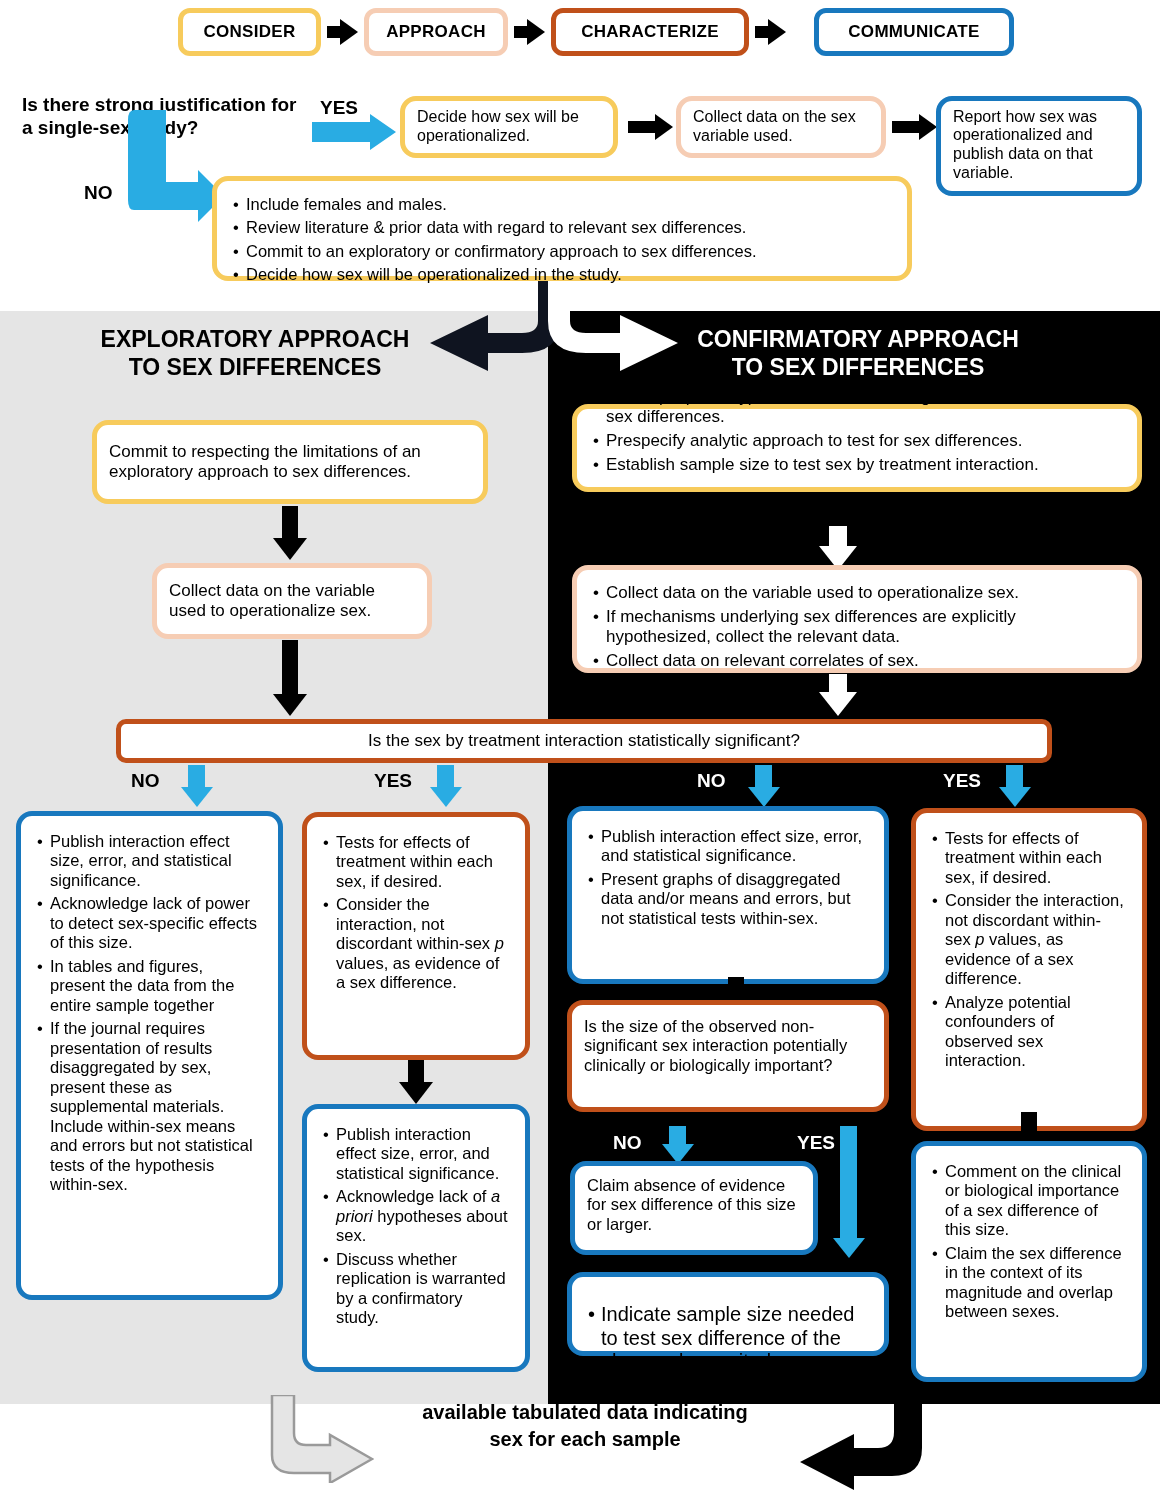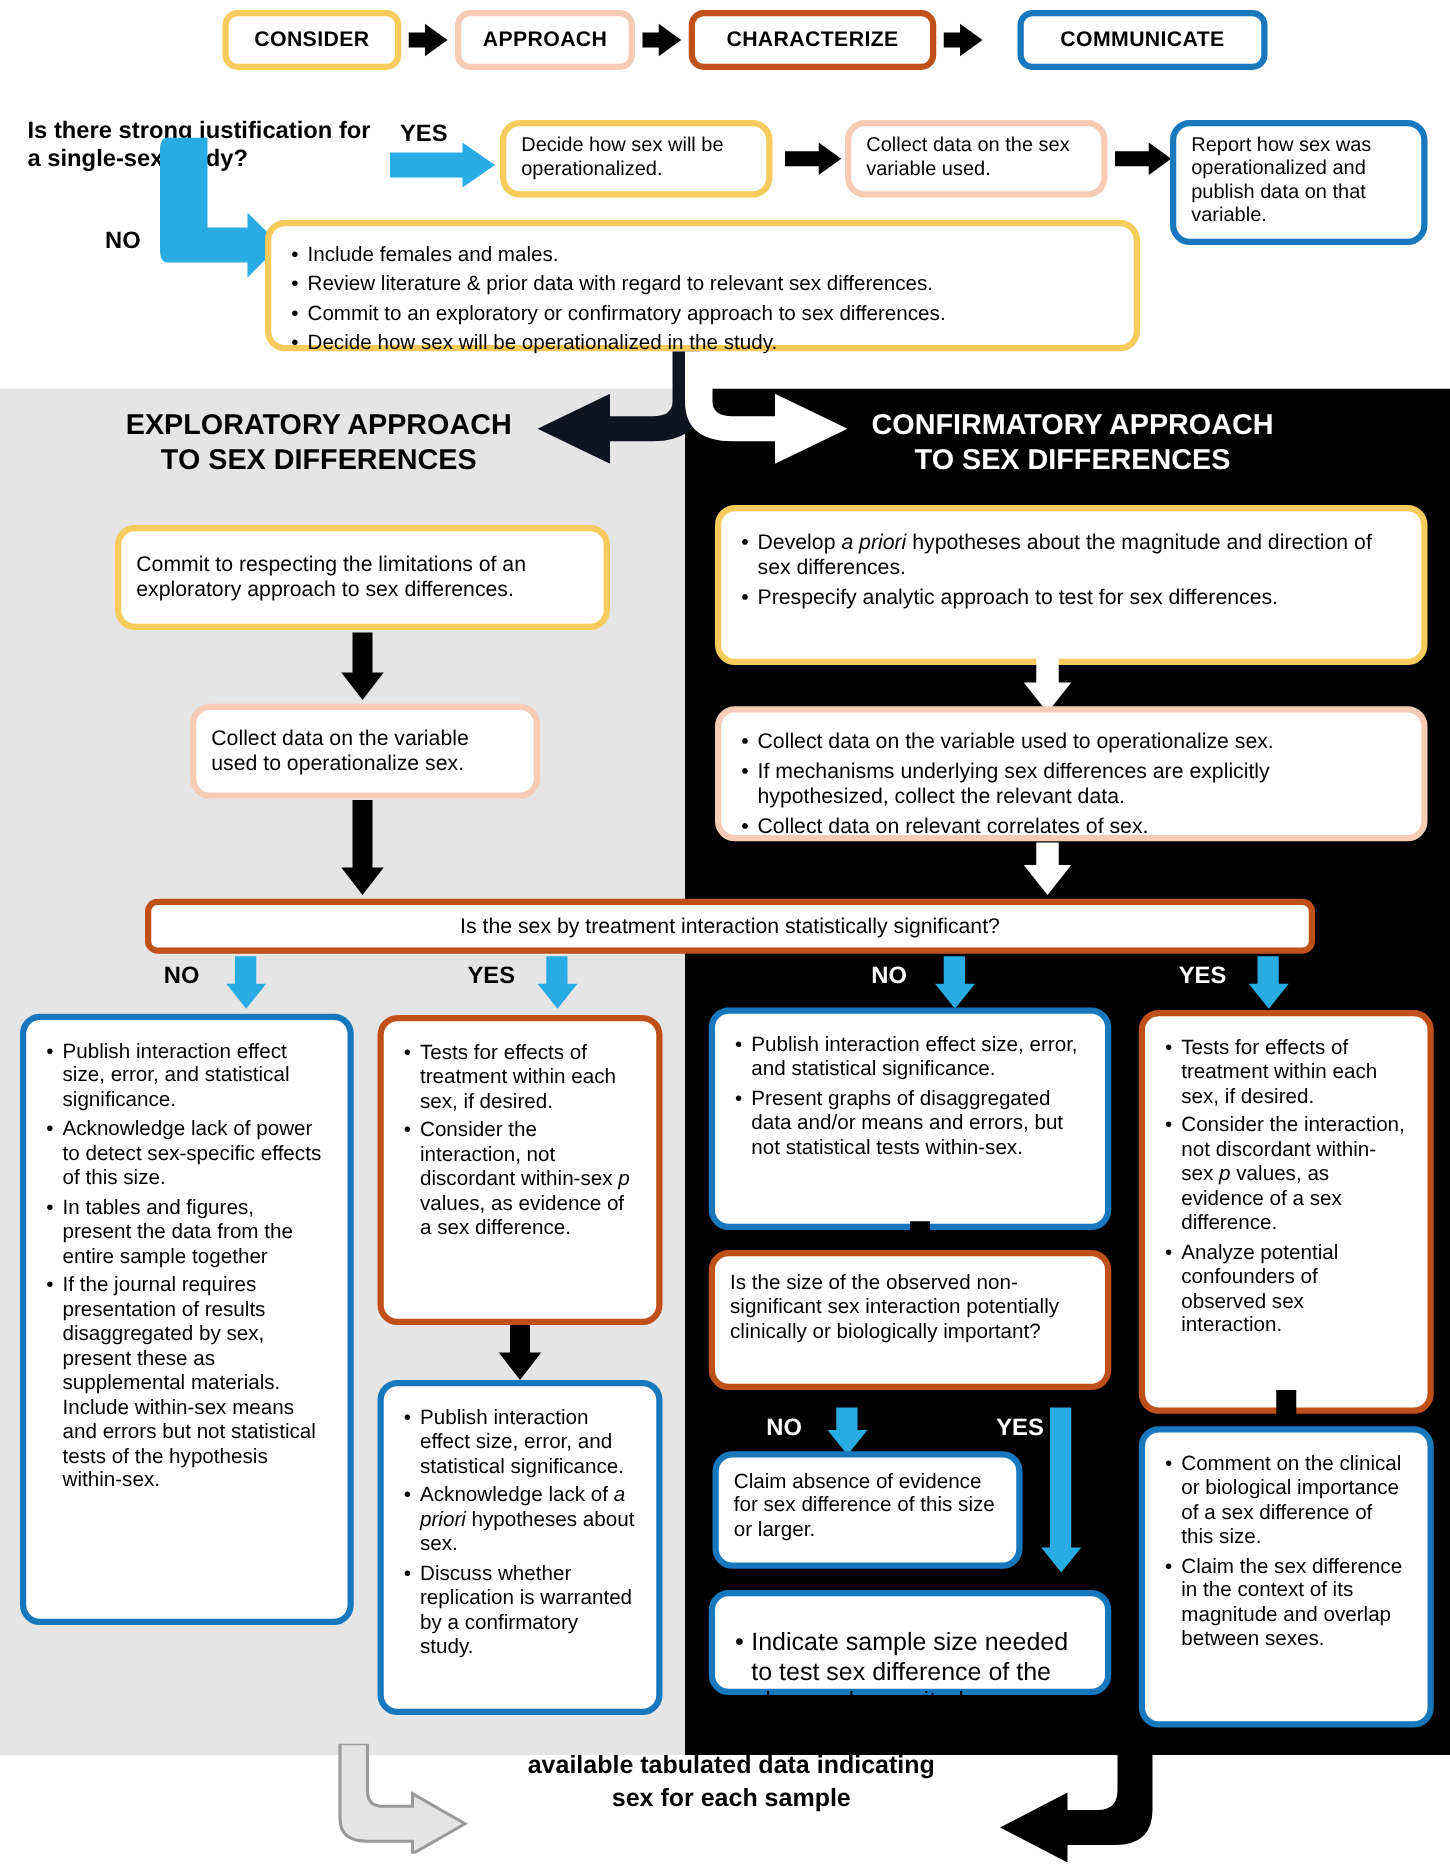--- a/index.html
+++ b/index.html
@@ -166,24 +166,25 @@
 </div>
 <div class="abs shaft-down-black" style="left:282px;top:506px;height:34px;"></div>
 <div class="abs arr-down-black" style="left:273px;top:538px;"></div>
 
 <div class="abs box bd-peach" style="left:152px;top:563px;width:280px;height:76px;font-size:17px;">
   <span>Collect data on the variable used to operationalize sex.</span>
 </div>
 <div class="abs shaft-down-black" style="left:282px;top:640px;height:56px;"></div>
 <div class="abs arr-down-black" style="left:273px;top:694px;"></div>
 
-<div class="abs box bd-yellow" style="left:572px;top:404px;width:570px;height:128px;font-size:17px;align-items:flex-start;padding-top:11px;">
+<div class="abs box bd-yellow" style="left:572px;top:404px;width:570px;height:88px;font-size:17px;align-items:flex-end;padding-top:11px;">
   <ul>
     <li><span>Develop <span class="ital">a priori</span> hypotheses about the magnitude and direction of sex differences.</span></li>
     <li>Prespecify analytic approach to test for sex differences.</li>
+    <li>Establish sample size to test sex by treatment interaction.</li>
   </ul>
 </div>
 <div class="abs shaft-down-hollow" style="left:829px;top:526px;height:24px;"></div>
 <div class="abs arr-down-hollow" style="left:819px;top:546px;"></div>
 
 <div class="abs box bd-peach" style="left:572px;top:565px;width:570px;height:108px;font-size:17px;align-items:flex-start;padding-top:9px;">
   <ul>
     <li>Collect data on the variable used to operationalize sex.</li>
     <li>If mechanisms underlying sex differences are explicitly hypothesized, collect the relevant data.</li>
     <li>Collect data on relevant correlates of sex.</li>

